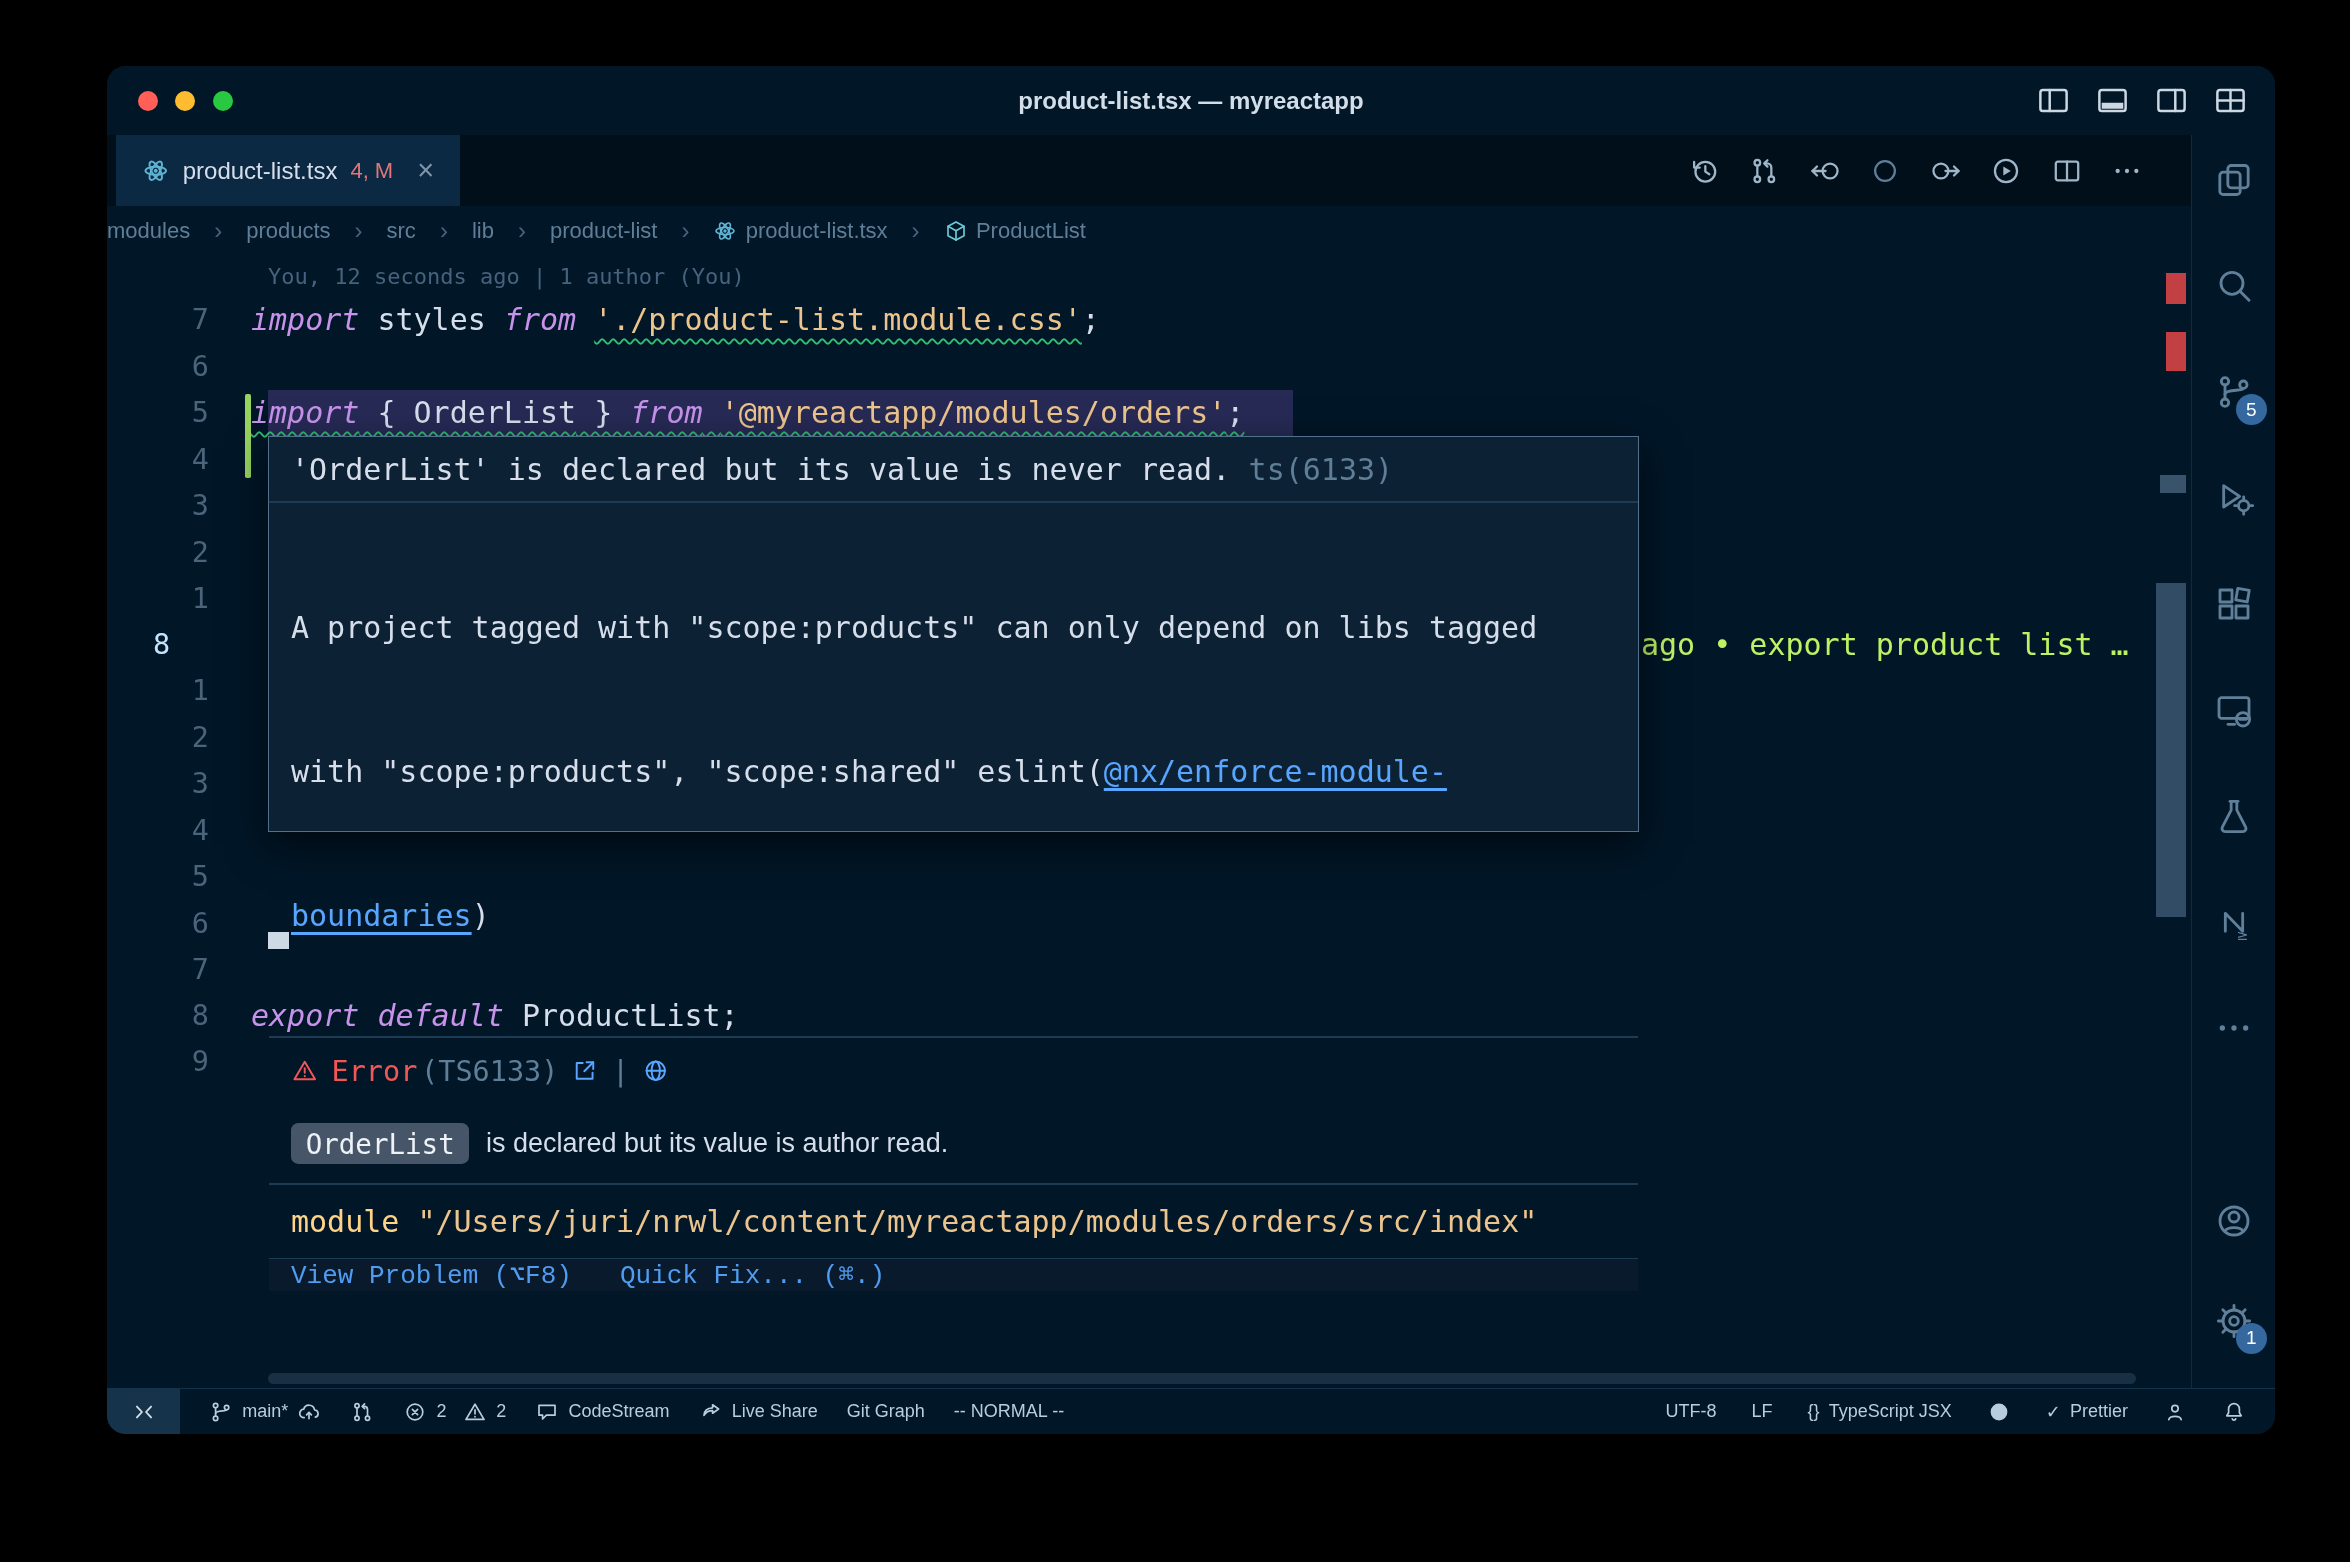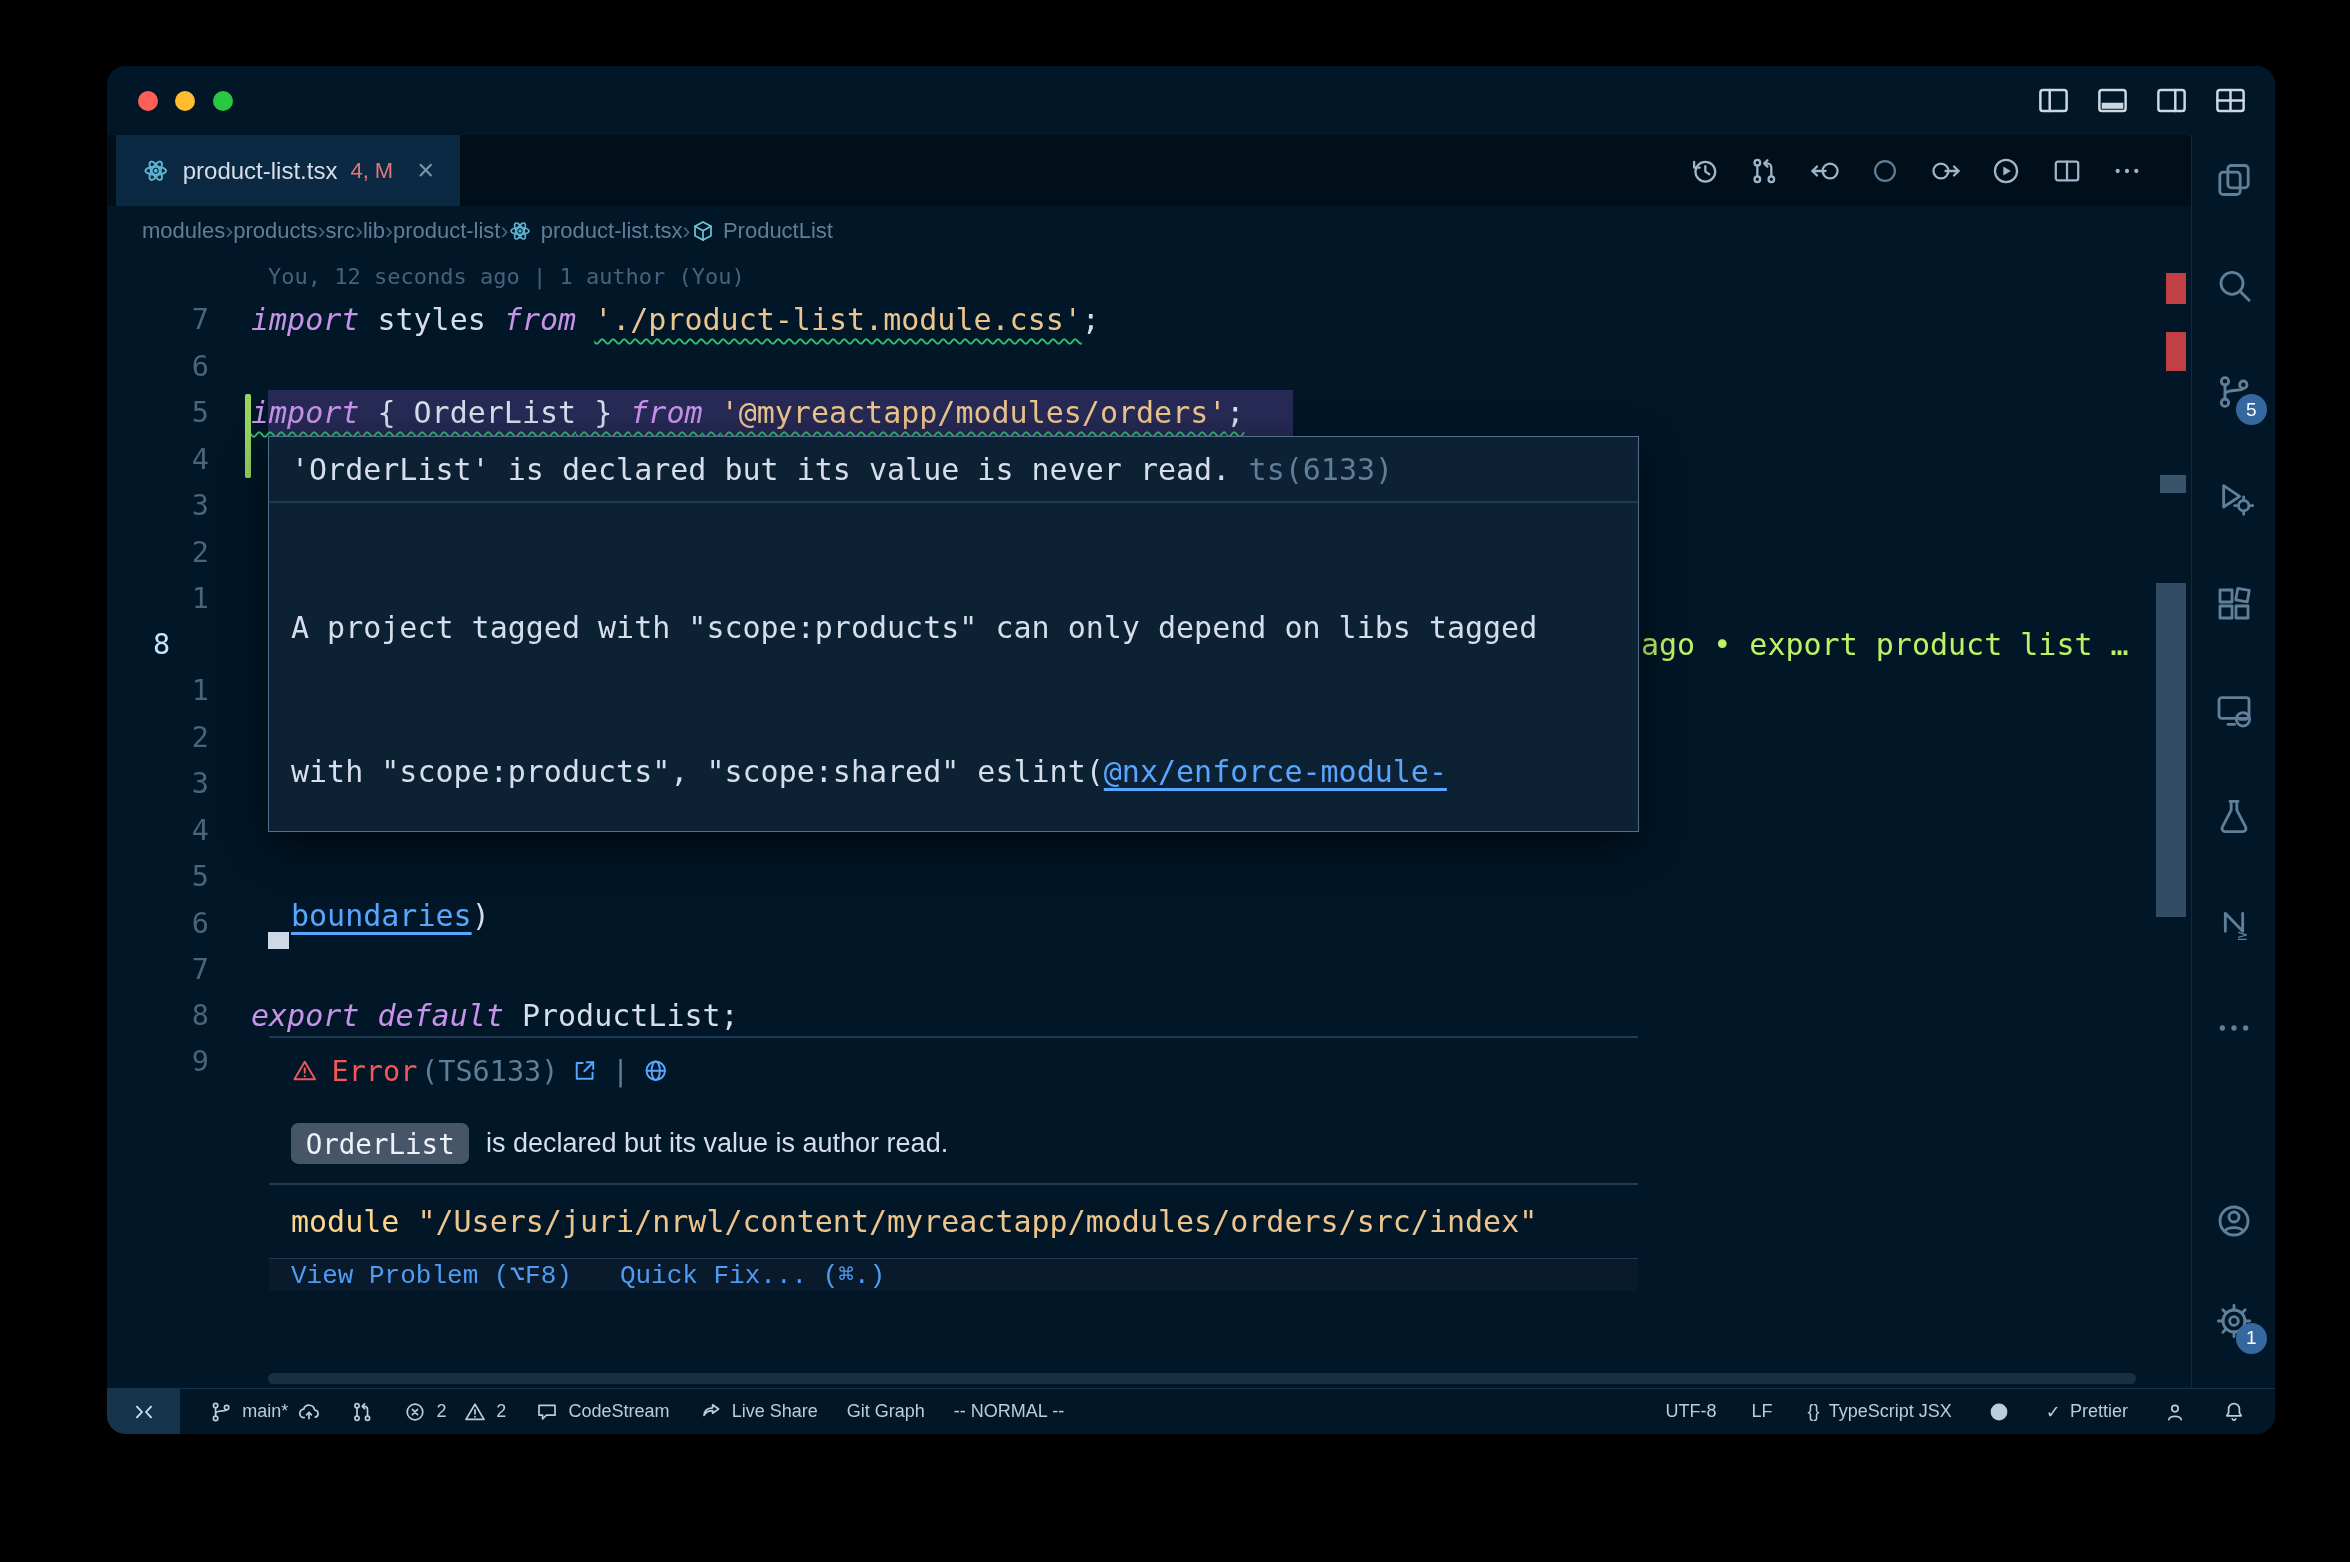--- a/index.html
+++ b/index.html
@@ -25,21 +25,21 @@
   .tabbar{flex:0 0 71px;background:#010f1b;display:flex;align-items:stretch}
   .tab{display:flex;align-items:center;gap:13px;padding:0 26px;margin-left:9.2px;background:#0b2942}
   .tab .ic{width:27.5px;height:27.5px;color:#5fb3d2}
   .tab-label{color:#d6deeb;font-size:24px}
   .tab-badge{color:#e2777a;font-size:22px}
   .tab-close{color:#7e95a9;font-size:29px;margin-left:11px;line-height:1}
   .tab-actions{margin-left:auto;display:flex;align-items:center;gap:28.5px;padding-right:48px;color:#9fb6c9}
   .tab-actions .ic{width:32px;height:32px}
   .dimicon{color:#5f7e97}
   
-  .breadcrumbs{flex:0 0 50px;display:flex;align-items:center;gap:0;padding-left:35px;
+  .breadcrumbs{flex:0 0 50px;display:flex;align-items:center;gap:24px;
     color:#5f7e97;font-size:22px;background:#011627}
   .crumb{display:flex;align-items:center;gap:8.3px}
   .crumb .ic{width:24px;height:24px}
   .sep{color:#49637c;font-size:24px}
   
   .editor{position:relative;flex:1;background:#011627;overflow:hidden;
     font-family:"DejaVu Sans Mono","Liberation Mono",monospace}
   .gnum{position:absolute;width:102px;text-align:right;color:#4b6479;font-size:28.5px;line-height:46px}
   .gcur{position:absolute;left:46px;color:#c5e4fd;font-size:28.5px;line-height:46px}
   .codelens{position:absolute;left:161px;top:0.9px;font-size:22px;line-height:40px;color:#47627c;white-space:pre}
@@ -270,20 +270,21 @@
 
 <div class="stage">
  <div class="window">
 
   <div class="titlebar">
     <div class="traffic">
       <span class="light l-red"></span>
       <span class="light l-yel"></span>
       <span class="light l-grn"></span>
     </div>
+    <div class="title">product-list.tsx — myreactapp</div>
     <div class="win-icons">
       <span>
             <svg class="ic" viewBox="0 0 38 38" width="35" height="35">
               <use href="#i-winleft"></use>
             </svg>
           </span>
       <span>
             <svg class="ic" viewBox="0 0 38 38" width="35" height="35">
               <use href="#i-winbottom"></use>
             </svg>

